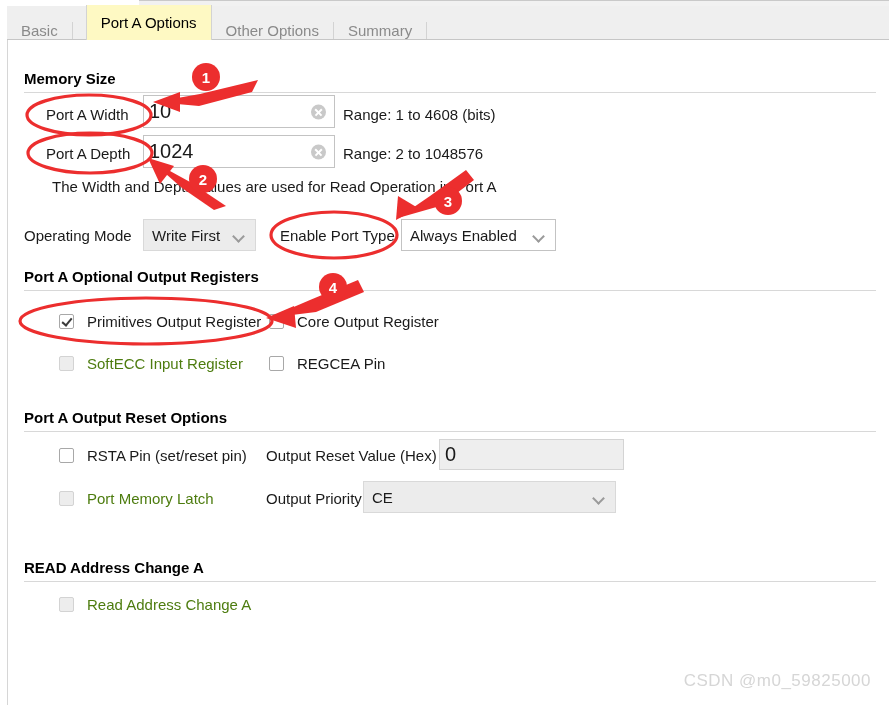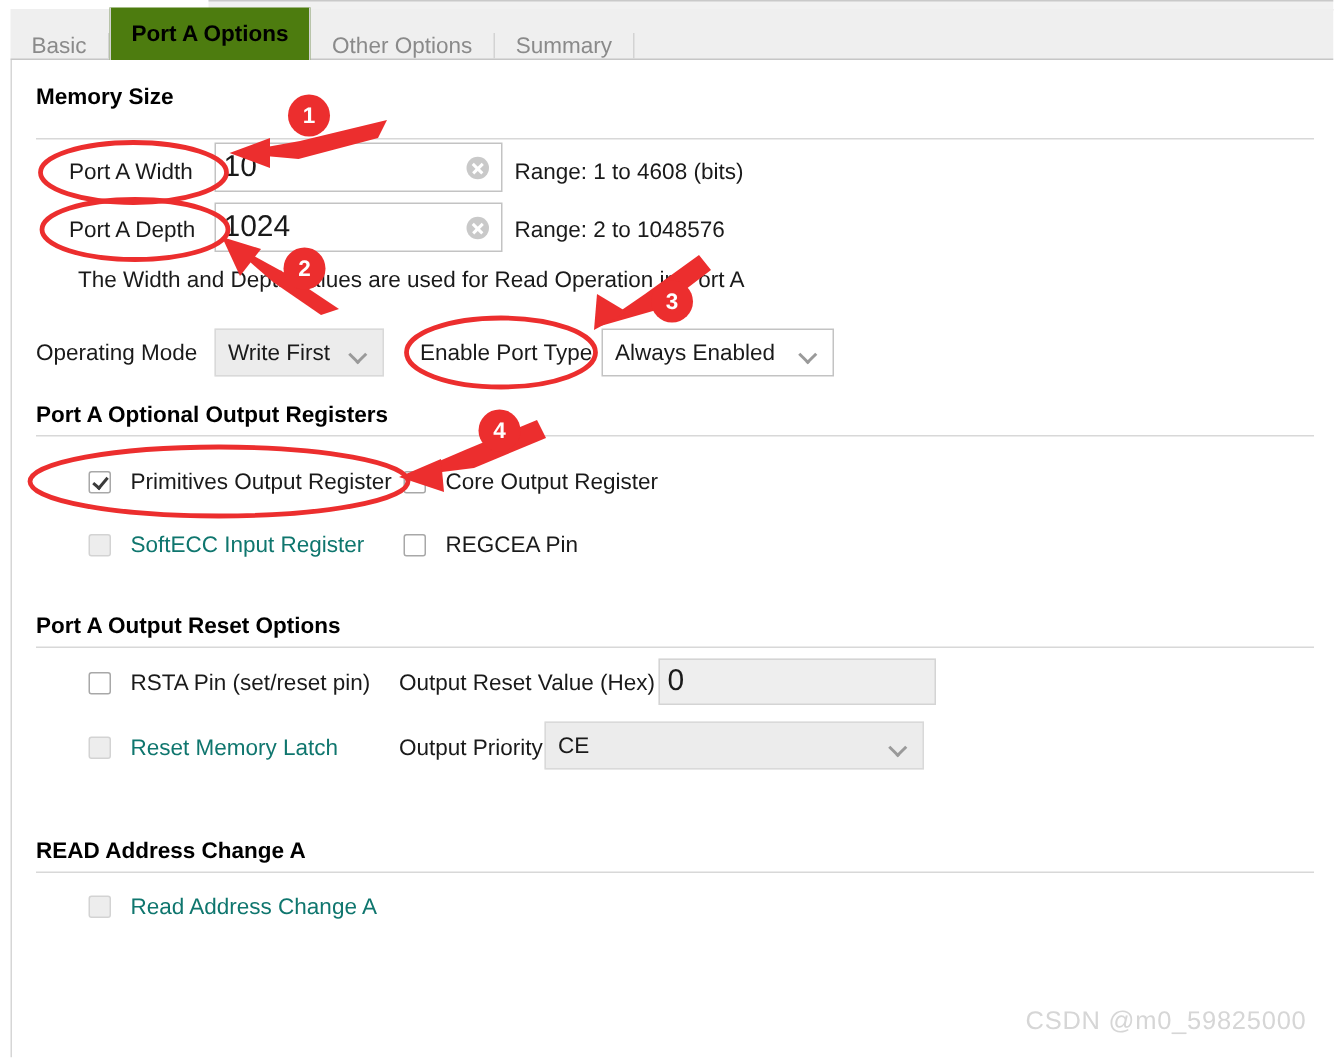--- a/index.html
+++ b/index.html
@@ -51,27 +51,28 @@
     padding: 0 14px;
     font-size: 15px;
     color: #8a8a8a;
     box-sizing: border-box;
     position: relative;
     border-right: 1px solid #d3d3d3;
     white-space: nowrap;
     cursor: default;
   }
   .tab.active {
-    background: #4d7c0f;
+    background: #fef9c3;
     color: #000000;
-    font-weight: bold;
+    font-weight: normal;
     border-right: 1px solid #d3d3d3;
     border-left: 1px solid #d3d3d3;
     margin-bottom: -1px;
     height: 35px;
+    margin-left: 13px;
   }
   .tab.filler {
     flex: 1 1 auto;
     border-right: none;
   }
 
   
   #panel {
     position: absolute;
     left: 7px; top: 40px;
@@ -192,21 +193,21 @@
     border-right: 2px solid #3b3b3b;
     border-bottom: 2px solid #3b3b3b;
     transform: rotate(40deg);
   }
   .cbrow .cblabel {
     margin-left: 13px;
     font-size: 15px;
     color: #1a1a1a;
     white-space: nowrap;
   }
-  .cbrow .cblabel.dim { color: #0f766e; }
+  .cbrow .cblabel.dim { color: #4d7c0f; }
 
   
   #anno {
     position: absolute;
     left: 0; top: 0;
     width: 889px; height: 705px;
     pointer-events: none;
   }
   .badge {
     position: absolute;
@@ -250,21 +251,21 @@
     <span>Other Options</span>
   </div>
   <div class="tab">
     <span>Summary</span>
   </div>
   <div class="tab filler"></div>
 </div>
 
 <div id="panel">
 
-  <div class="sec-title" style="left:16px; top:16px;">Memory Size</div>
+  <div class="sec-title" style="left:16px; top:30px;">Memory Size</div>
   <div class="sec-rule" style="left:16px; top:52px; width:852px;"></div>
 
   <div class="lbl" style="left:38px; top:66px;">Port A Width</div>
   <div class="tbox" style="left:135px; top:55px; width:192px; height:33px;">
     <span>10</span>
     <span class="clear-ic"></span>
   </div>
   <div class="lbl" style="left:335px; top:66px;">Range: 1 to 4608 (bits)</div>
 
   <div class="lbl" style="left:38px; top:105px;">Port A Depth</div>
@@ -316,21 +317,21 @@
     <span class="cbox"></span>
     <span class="cblabel">RSTA Pin (set/reset pin)</span>
   </div>
   <div class="lbl" style="left:258px; top:407px;">Output Reset Value (Hex)</div>
   <div class="tbox disabled" style="left:431px; top:399px; width:185px; height:31px;">
     <span>0</span>
   </div>
 
   <div class="cbrow" style="left:51px; top:450px;">
     <span class="cbox disabled"></span>
-    <span class="cblabel dim">Reset Memory Latch</span>
+    <span class="cblabel dim">Port Memory Latch</span>
   </div>
   <div class="lbl" style="left:258px; top:450px;">Output Priority</div>
   <div class="combo grey" style="left:355px; top:441px; width:253px; height:32px;gap:36px;">
     <span>CE</span>
     <span class="caret"></span>
   </div>
 
   <div class="sec-title" style="left:16px; top:519px;">READ Address Change A</div>
   <div class="sec-rule" style="left:16px; top:541px; width:852px;"></div>
 

